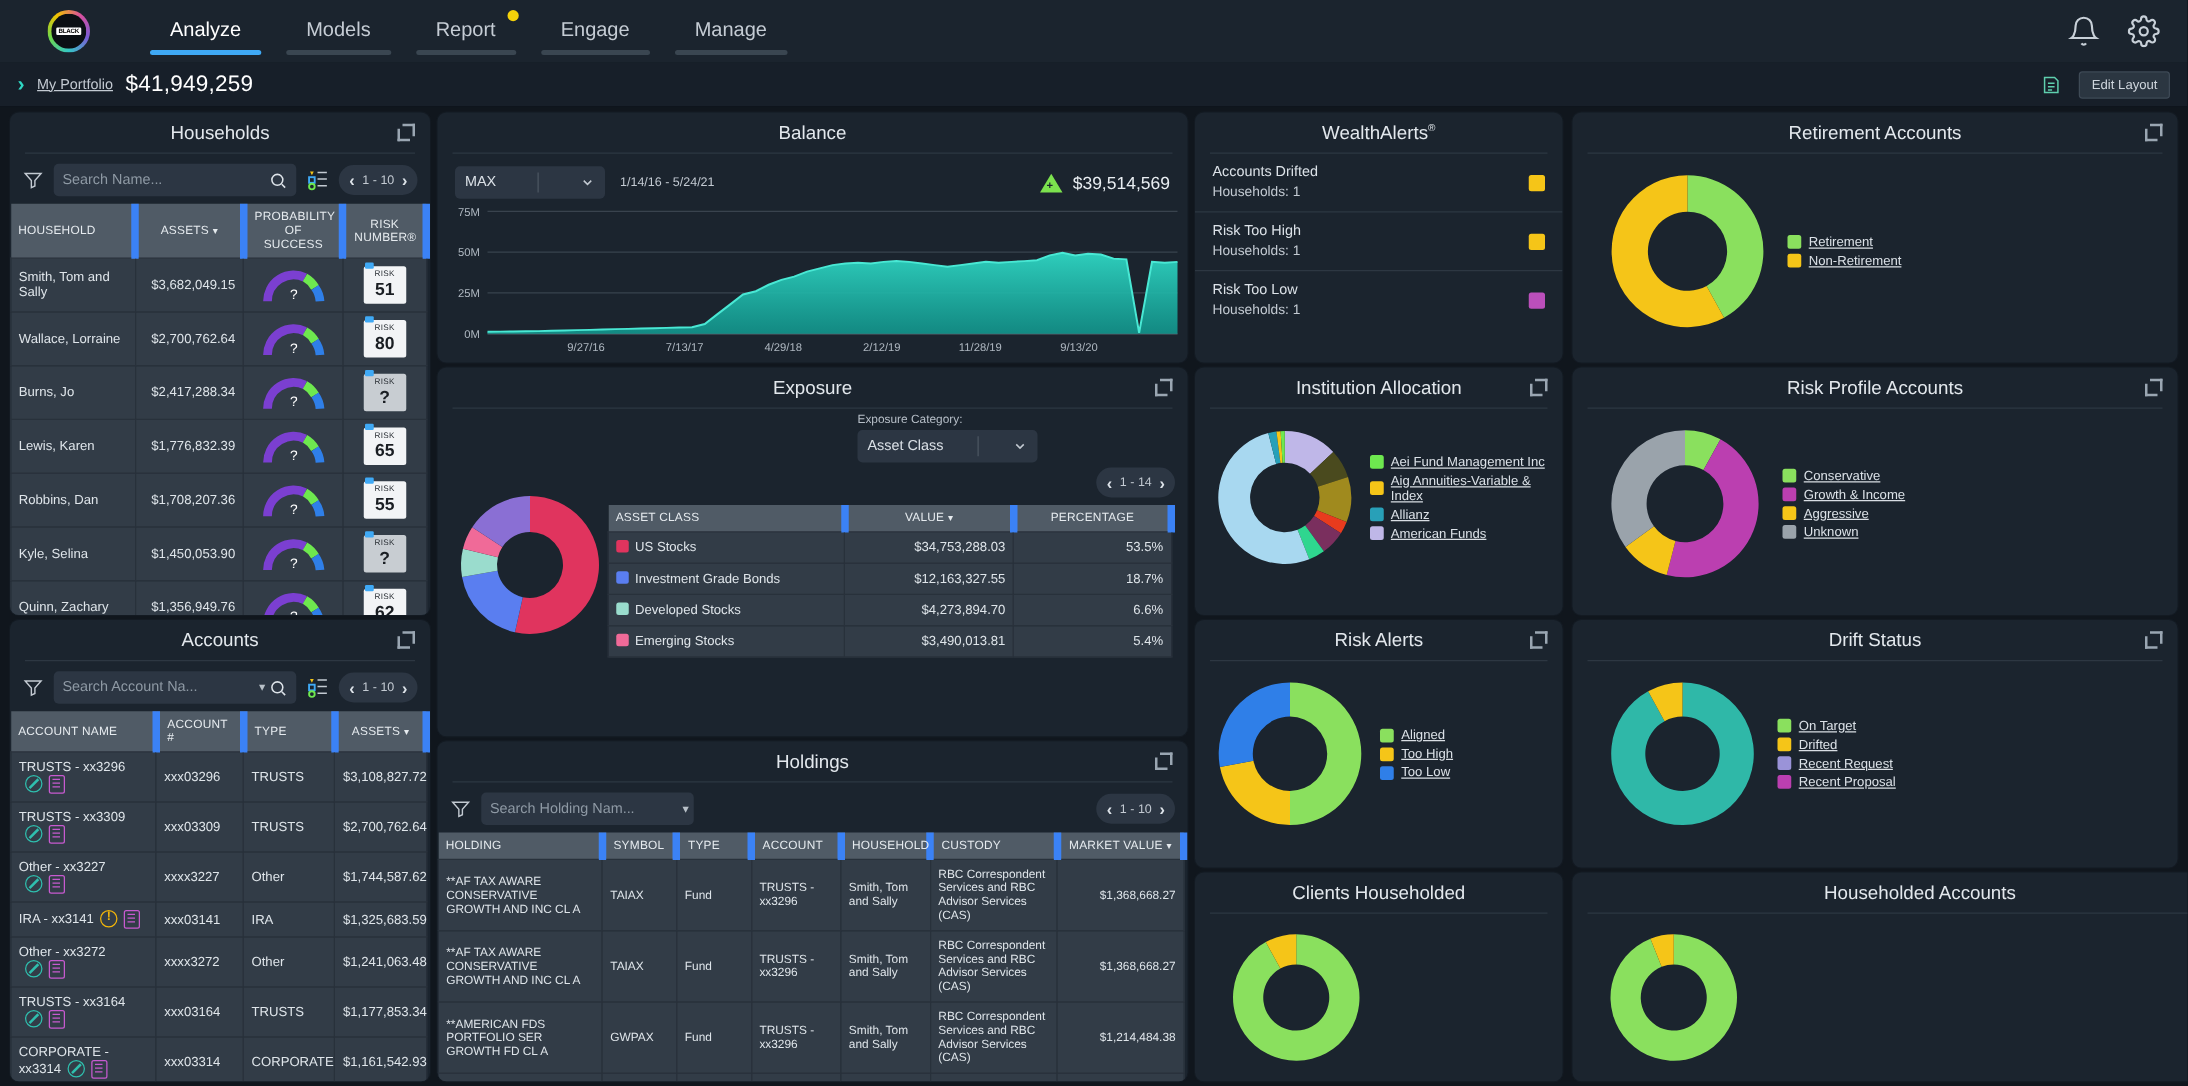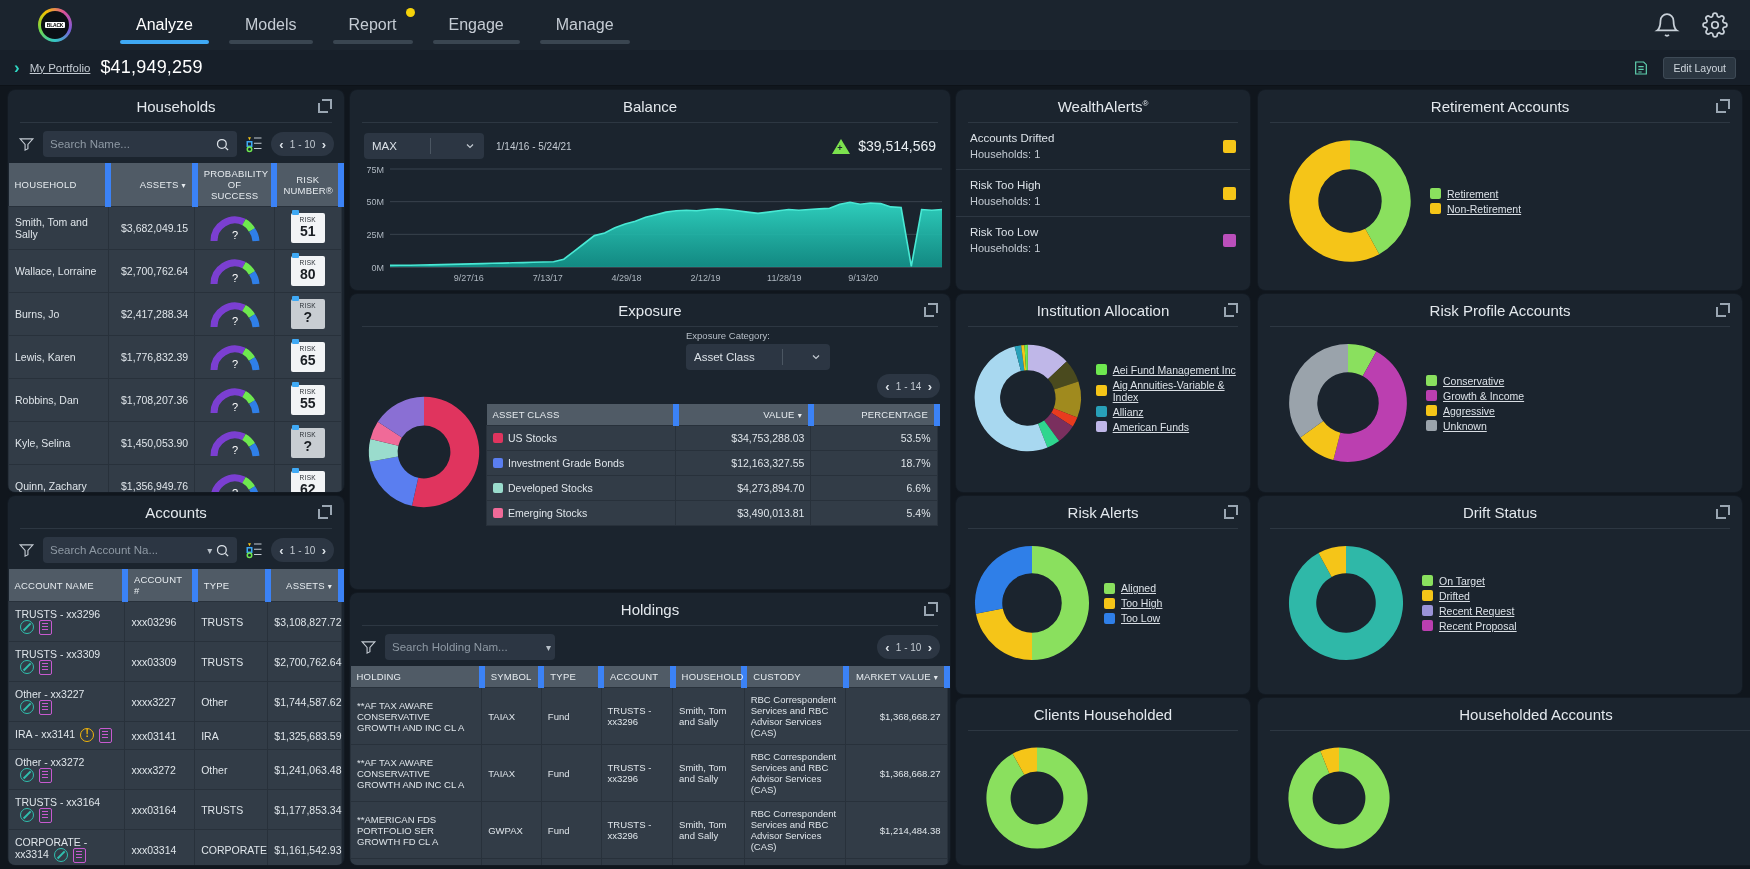--- a/index.html
+++ b/index.html
@@ -103,21 +103,21 @@
   }
   .pager .arr { color:#dde3e9; font-size:13px; font-weight:bold; cursor:pointer; }
   .pager .rng { font-size:10px; color:#c3cad2; min-width:26px; text-align:center;}
 
   table.grid { width:100%; border-collapse:collapse; table-layout:fixed; }
   table.grid th {
     background:#505b66; color:#e6ebef; font-size:9.5px; font-weight:normal;
     padding:5px 6px; text-align:left; letter-spacing:.2px;
     border-right:6px solid #3b82f6; vertical-align:middle;
   }
-  table.grid th.r { text-align:right; }
+  table.grid th.r { text-align:center; }
   table.grid th.c { text-align:center; }
   table.grid td {
     background:#323c47; color:#dfe5ea; font-size:10.5px;
     padding:6px; border:1px solid #28313b; vertical-align:middle;
   }
   table.grid td.r { text-align:right; }
   table.grid td.c { text-align:center; }
   .caret { font-size:8px; margin-left:3px; }
 
   

